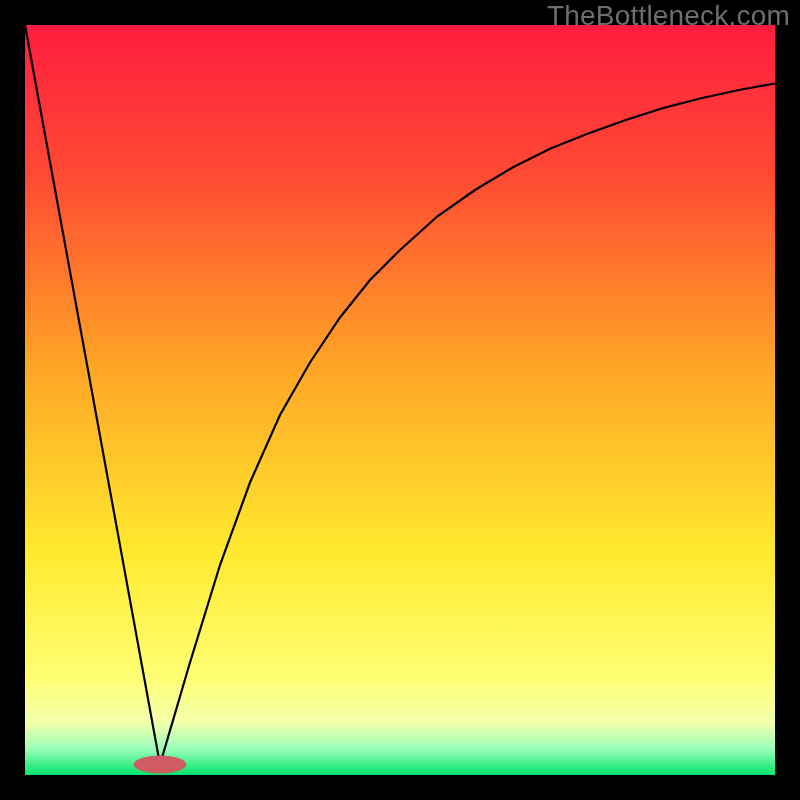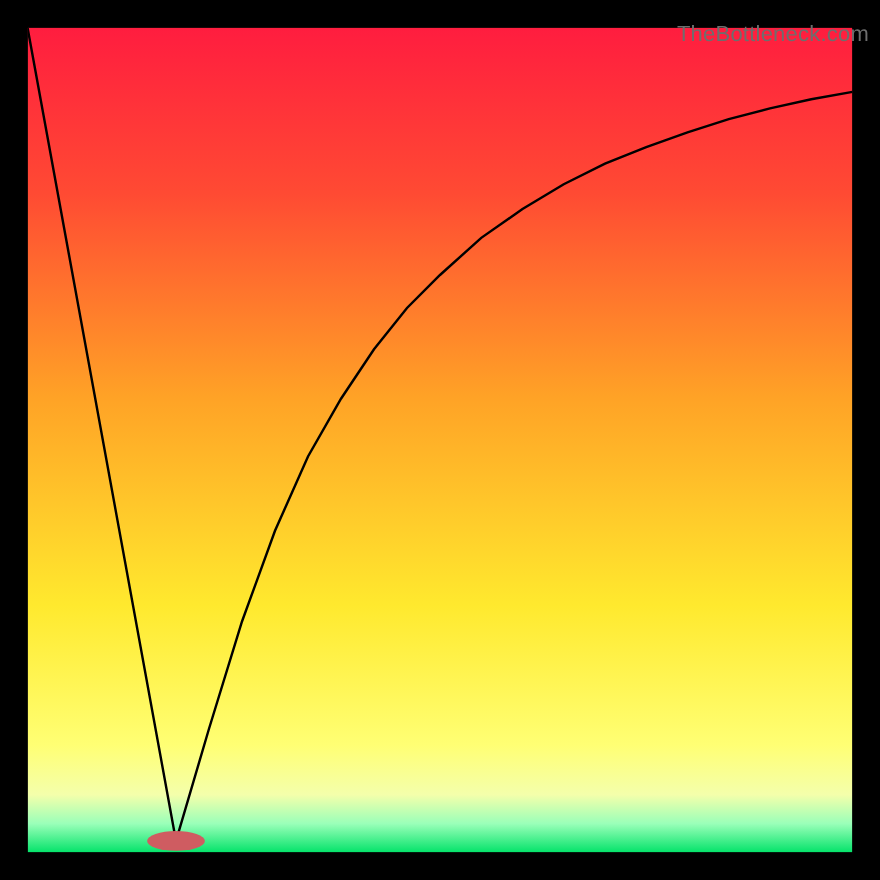--- a/index.html
+++ b/index.html
@@ -22,24 +22,24 @@
   .plot-area {
     position: absolute;
     left: 25px;
     top: 25px;
     width: 750px;
     height: 750px;
     overflow: hidden;
   }
   .watermark {
     position: absolute;
-    top: 20px;
+    top: 0;
     right: 10px;
     color: #6e6e6e;
-    font-size: 20px;
+    font-size: 28px;
     font-weight: 500;
     letter-spacing: 0.2px;
     margin-left: 24px;
   }
   svg {
     display: block;
   }
 </style>
 </head>
 <body>

